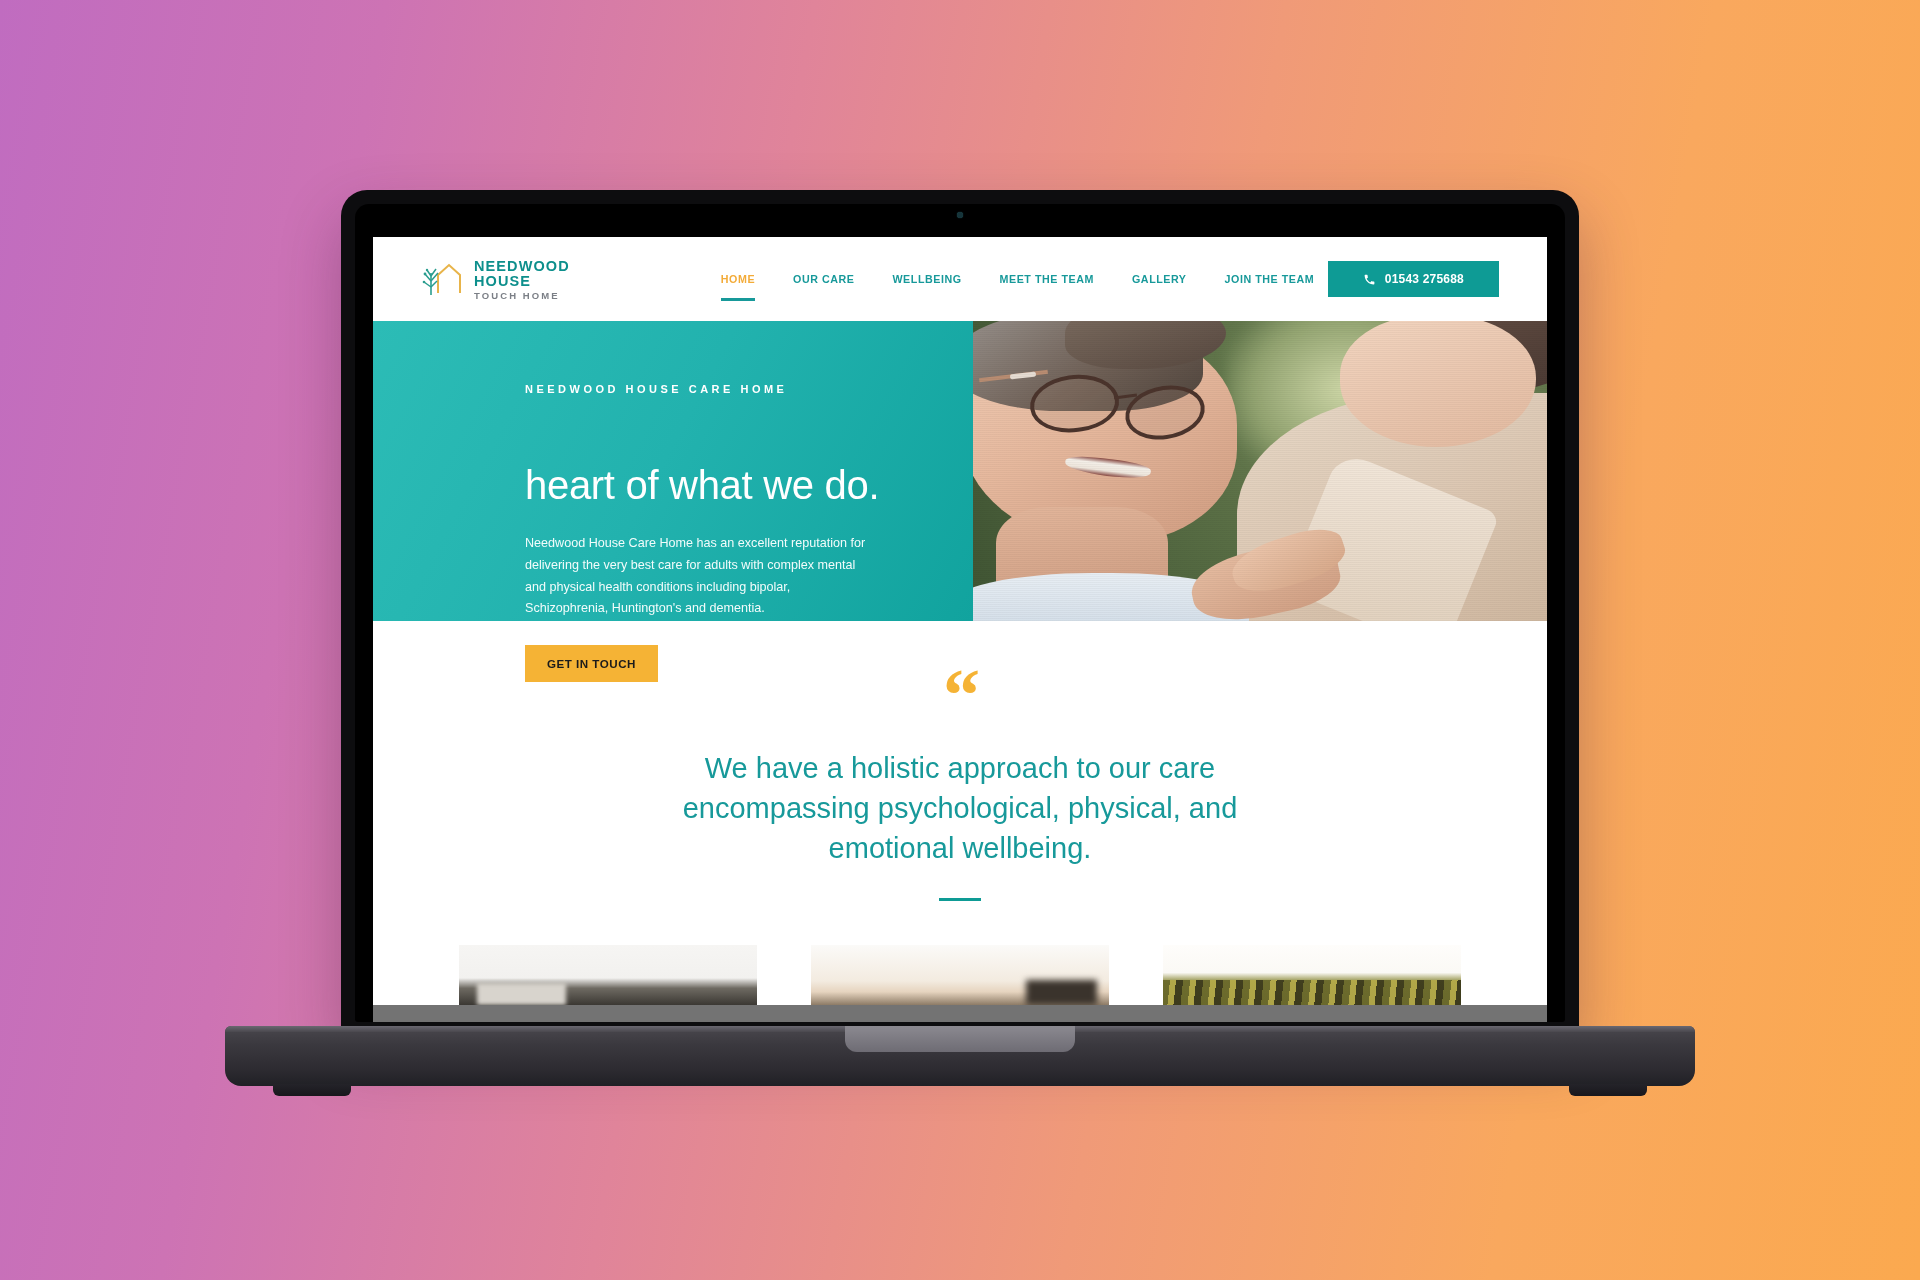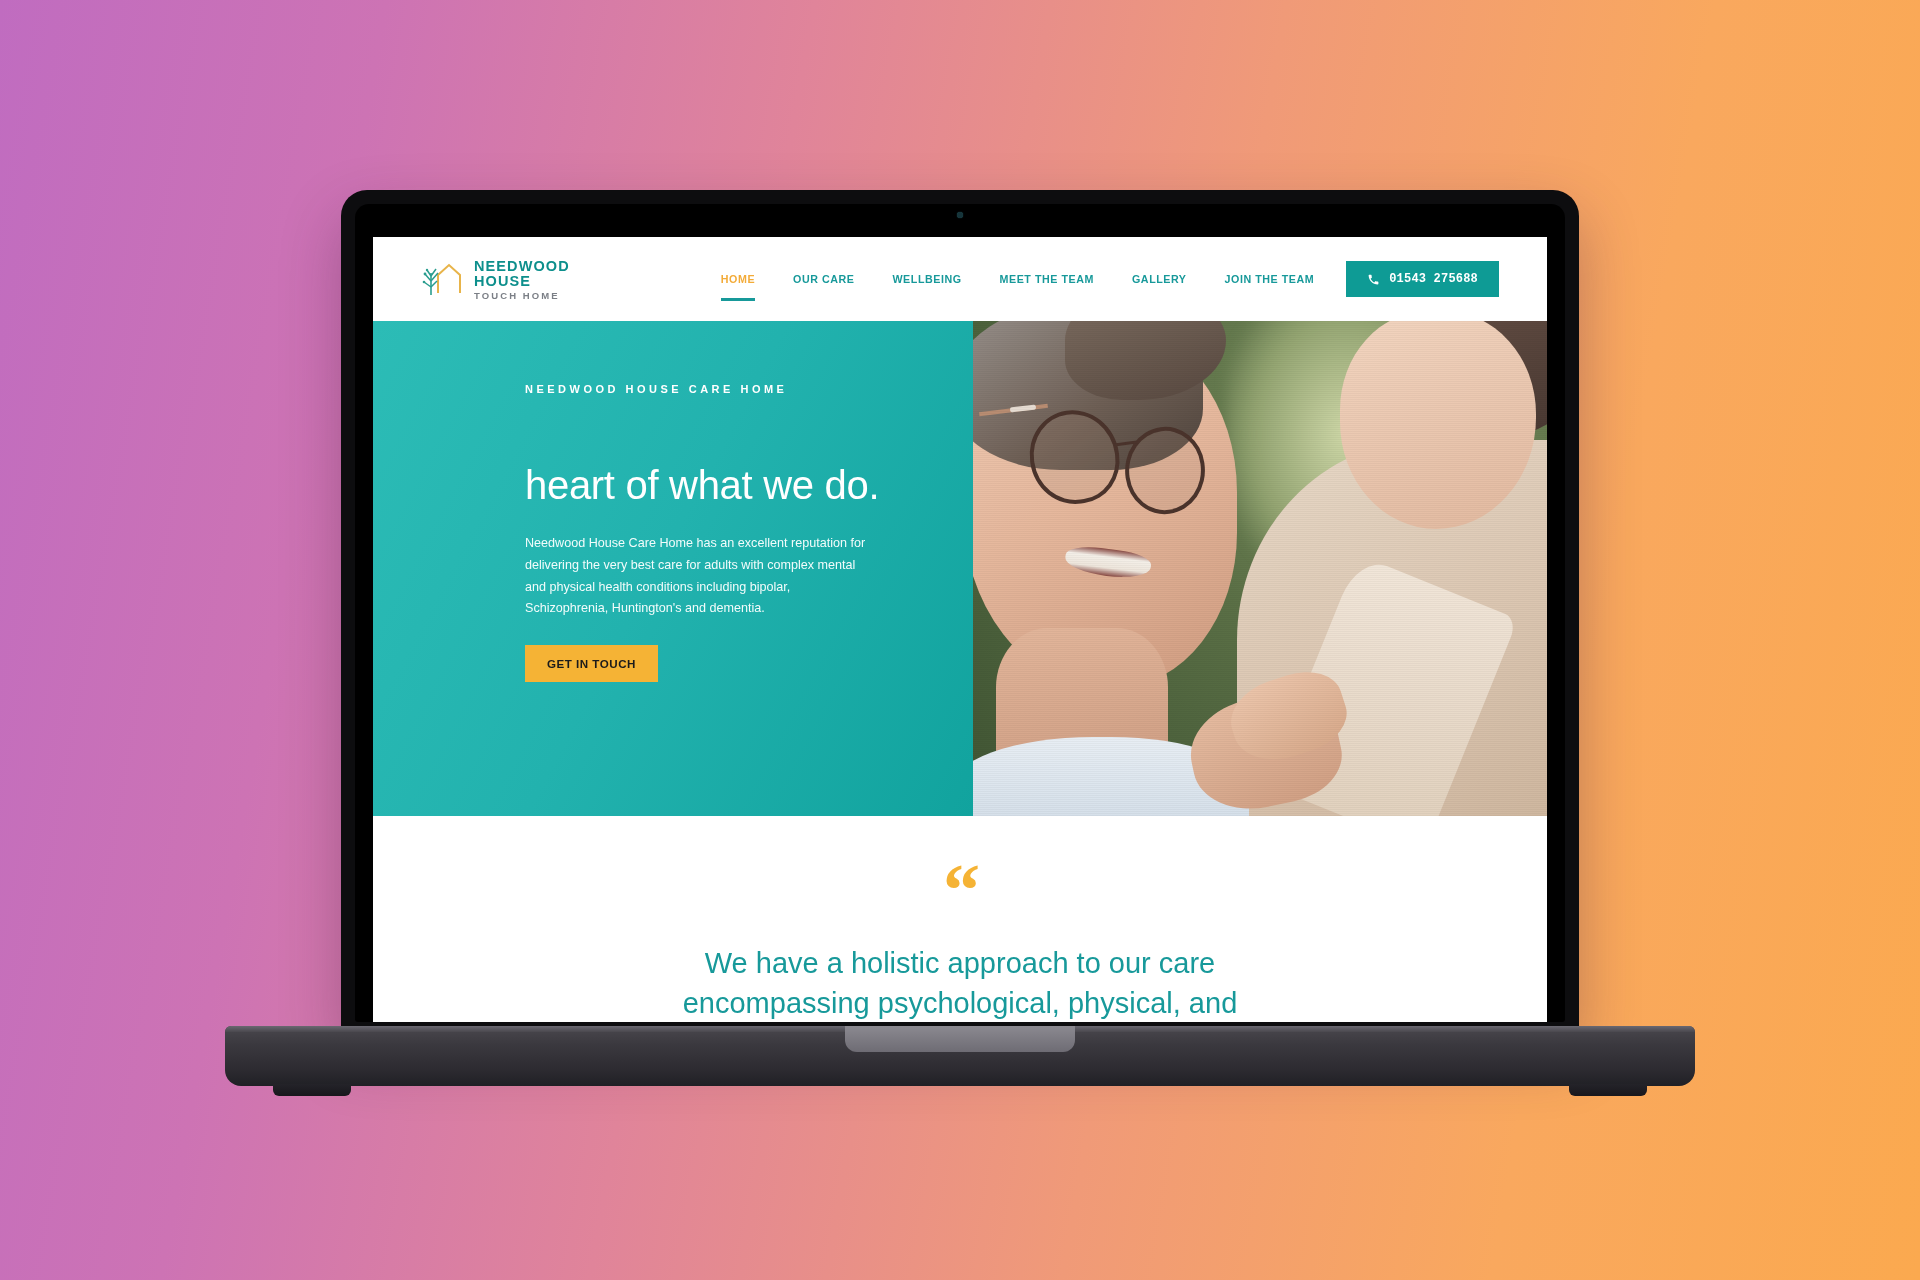--- a/index.html
+++ b/index.html
@@ -80,27 +80,27 @@
   }
   .nav-item.active { color:#f3ab38; }
   .nav-item.active::after {
     content:""; position:absolute; left:19px; right:19px; bottom:-6px;
     height:3px; background:#17999a;
   }
 
   .phone-btn {
     position:absolute; right:48px; top:50%; transform:translateY(-50%);
     background:#0e9b95; color:#fff; border:0;
-    padding:11px 21px; font-size:12px; font-weight:700; letter-spacing:.2px;
+    padding:11px 35px; font-size:12px; font-weight:700; letter-spacing:.2px;
     display:flex; align-items:center; gap:9px; cursor:pointer;
-    font-family:Liberation Mono, monospace;
-  }
-
-  
-  .hero { display:flex; height:495px; }
+    font-family:Liberation Sans, sans-serif;
+  }
+
+  
+  .hero { display:flex; height:300px; }
   .hero-left {
     width:600px; flex:none;
     background:linear-gradient(118deg,#2cbcb6 0%,#22b2ae 48%,#11a39e 100%);
     padding:62px 0 0 152px; color:#fff;
   }
   .eyebrow {
     font-size:11px; font-weight:700; letter-spacing:3.5px; color:#ffffff;
     margin-bottom:22px;
   }
   .hero-title {

